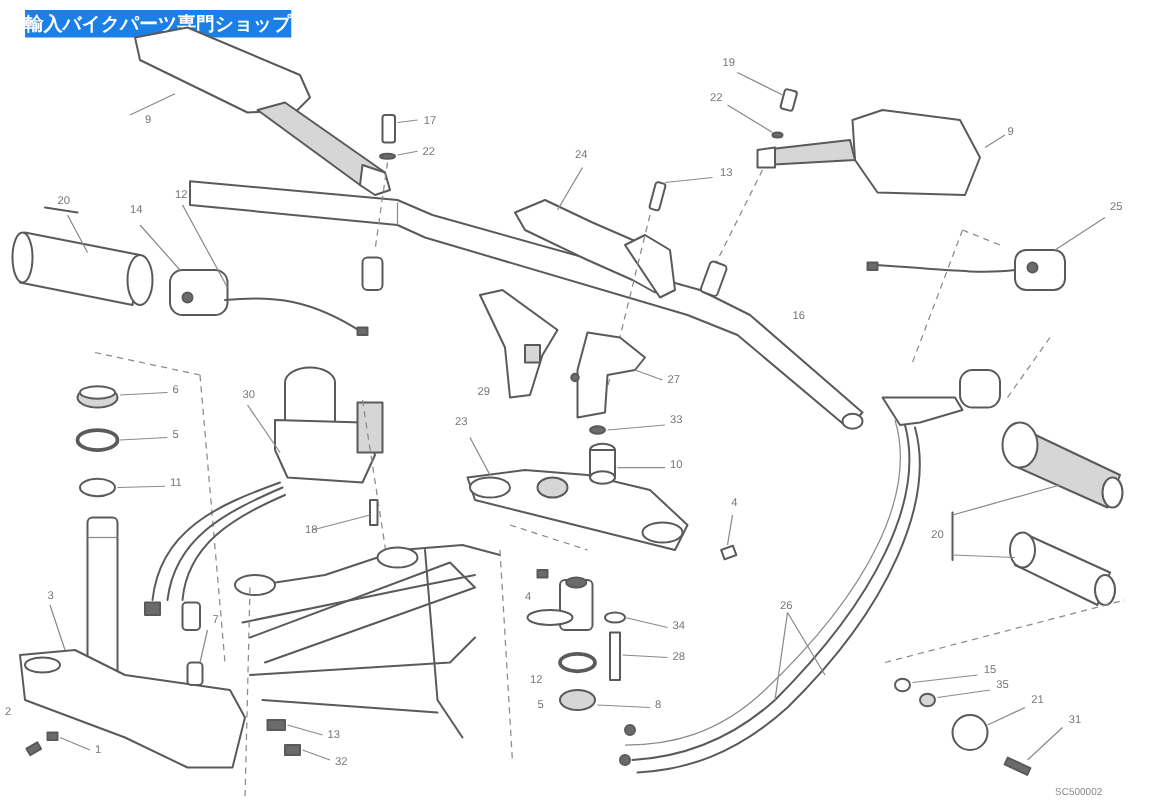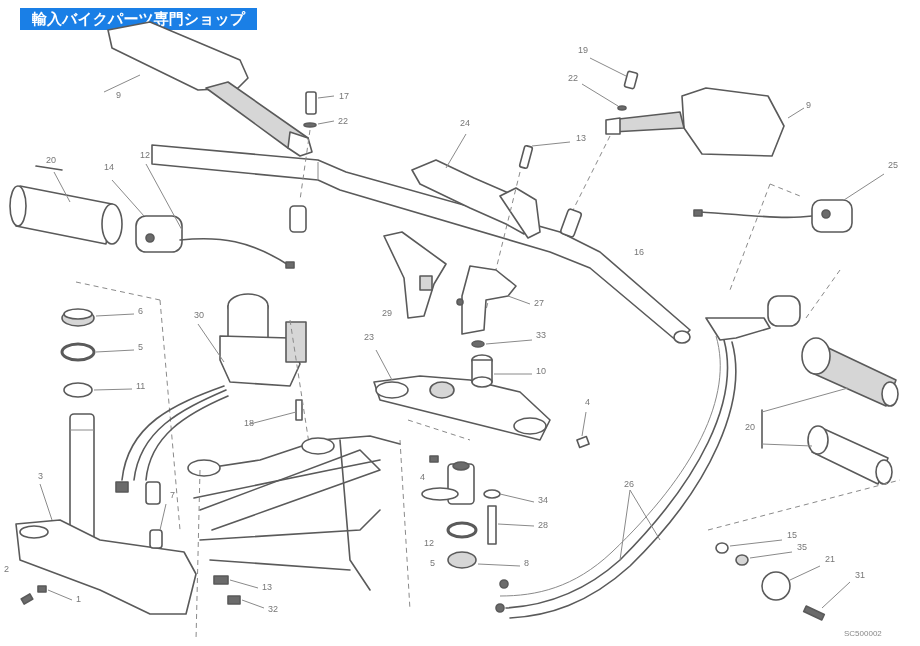--- a/index.html
+++ b/index.html
@@ -1,18 +1,18 @@
 <!DOCTYPE html>
 <html><head>
 <meta charset="utf-8">
 <style>
   html, body { margin:0; padding:0; background:#ffffff; }
   body { width:920px; height:646px; position:relative; overflow:hidden; font-family:"DejaVu Sans", sans-serif; }
   .banner {
-    position:absolute; left:20px; top:8px; height:22px; padding:0 12px;
+    position:absolute; left:20px; top:8px; height:22px; padding:0 0;
     background:#1a7fe6; color:#ffffff; font-size:15px; font-weight:bold; line-height:22px;
     letter-spacing:0px; white-space:nowrap;
   }
   svg.diagram { position:absolute; left:0; top:0; }
   .ln { stroke:#5a5a5a; stroke-width:1.6; fill:none; stroke-linejoin:round; stroke-linecap:round; }
   .thin { stroke:#8a8a8a; stroke-width:1; fill:none; }
   .dash { stroke:#8a8a8a; stroke-width:1; fill:none; stroke-dasharray:5 4; }
   .fillw { fill:#ffffff; }
   .fillg { fill:#d6d6d6; }
   .filld { fill:#6b6b6b; }

